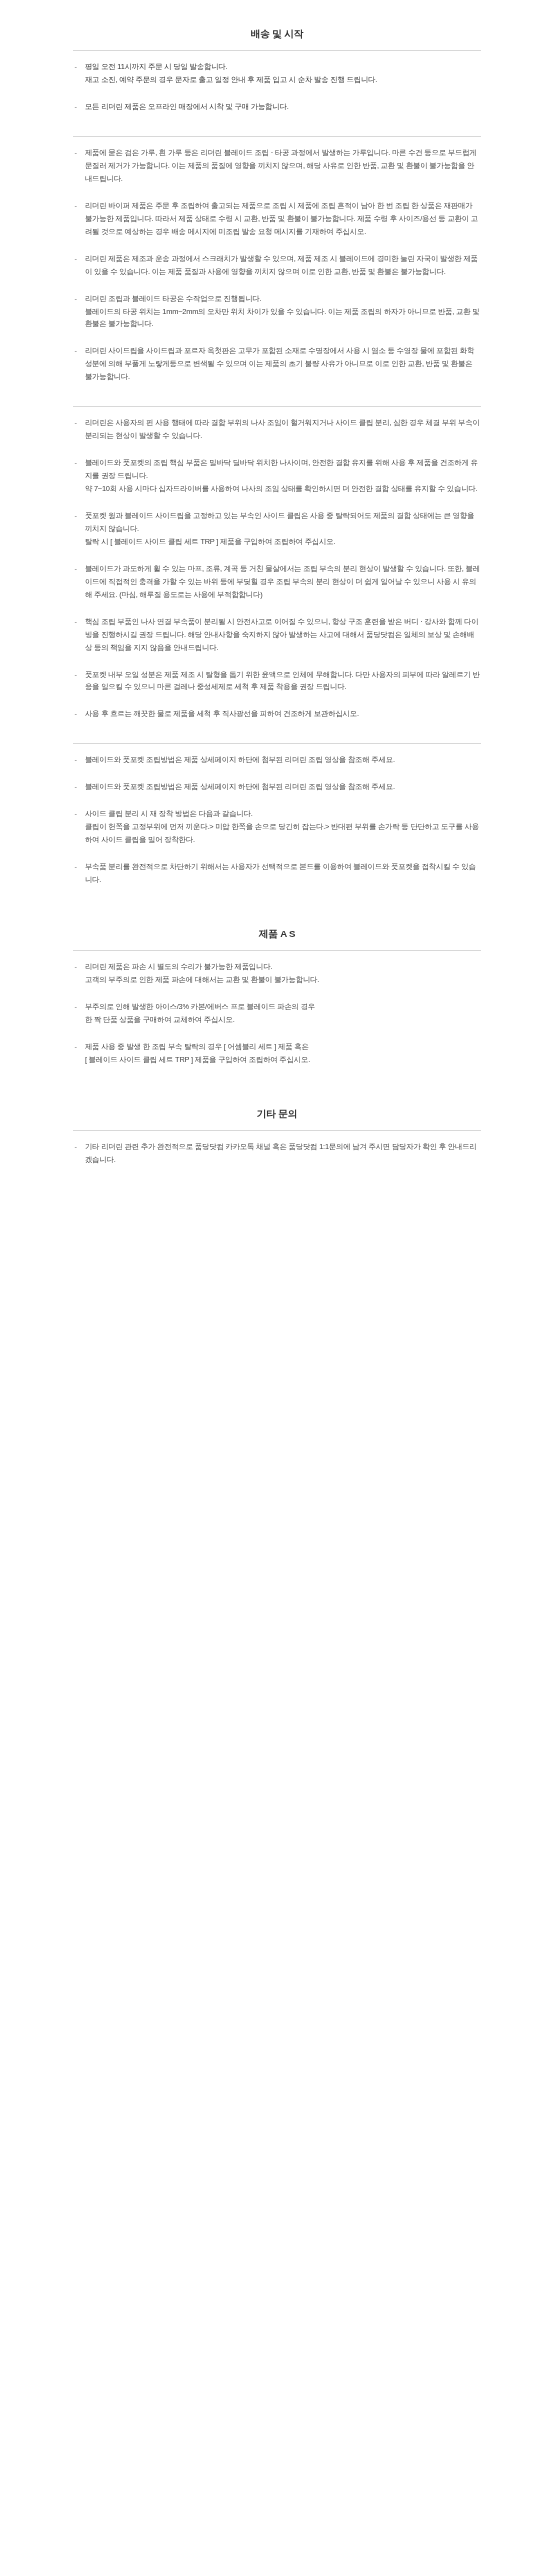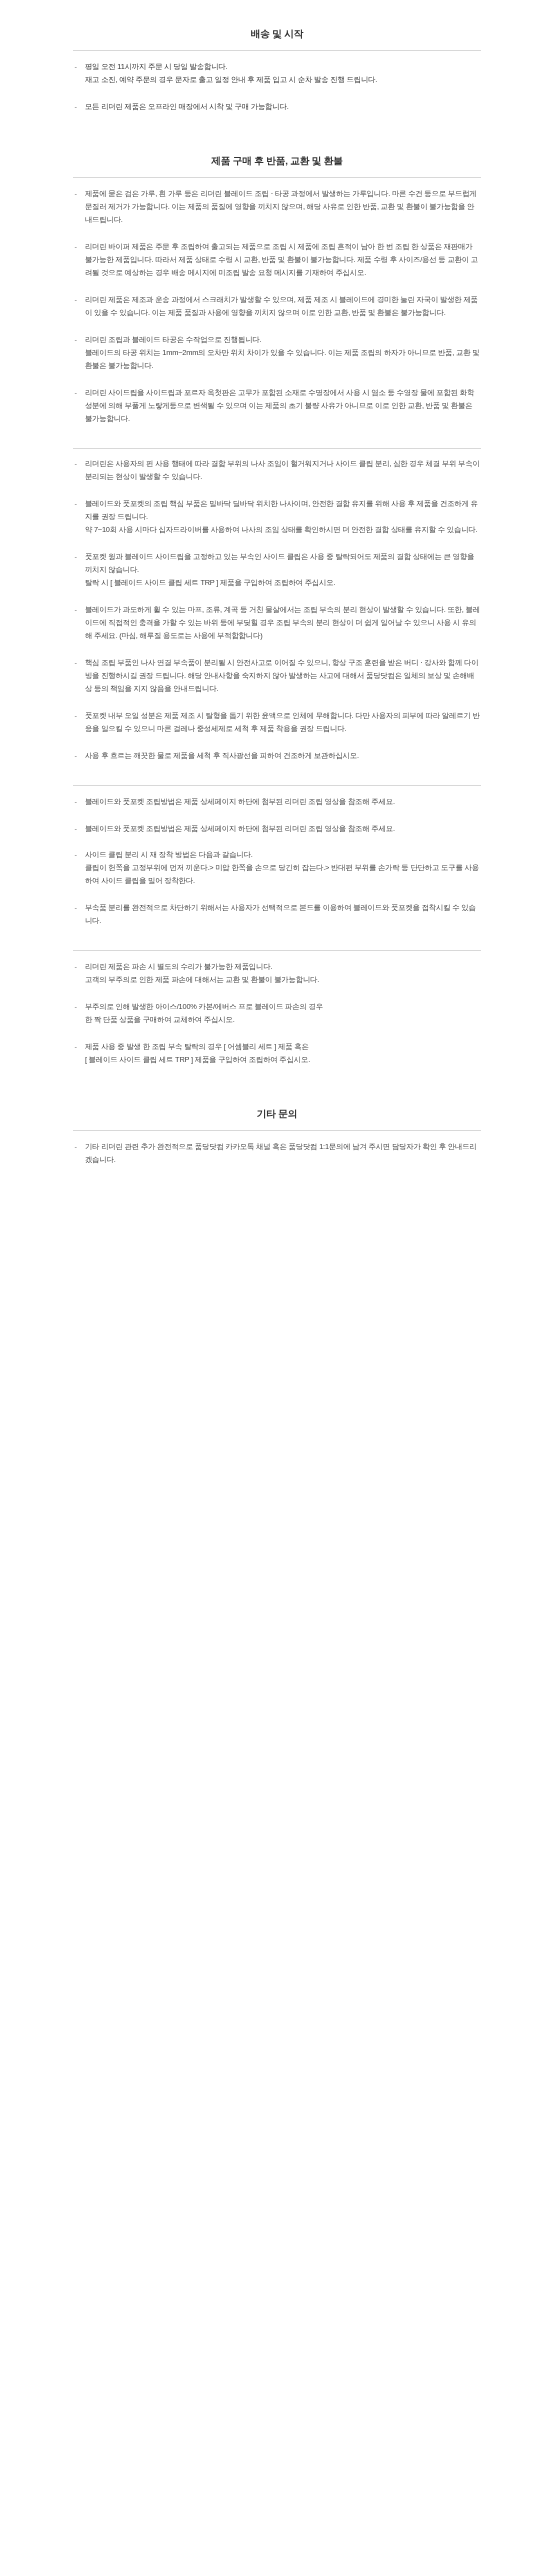--- a/index.html
+++ b/index.html
@@ -92,21 +92,20 @@
 재고 소진, 예약 주문의 경우 문자로 출고 일정 안내 후 제품 입고 시 순차 발송 진행 드립니다.</span>
           </li>
           <li class="block-item bold">
             <span class="dash">-</span>
             <span class="text">모든 리더린 제품은 오프라인 매장에서 시착 및 구매 가능합니다.</span>
           </li>
         </ul>
       </div>
       <div class="section-gap-lg"></div>
       <div class="section">
-        <h2 class="section-title">제품 구매 후 반품, 교환 및 환불</h2>
         <div class="divider" style="margin-left: 0px; margin-right: 0px;"></div>
         <ul class="block-list">
           <li class="block-item">
             <span class="dash">-</span>
             <span class="text">제품에 묻은 검은 가루, 흰 가루 등은 리더린 블레이드 조립 · 타공 과정에서 발생하는 가루입니다. 마른 수건 등으로 부드럽게 문질러 제거가 가능합니다. 이는 제품의 품질에 영향을 끼치지 않으며, 해당 사유로 인한 반품, 교환 및 환불이 불가능함을 안내드립니다.</span>
           </li>
           <li class="block-item">
             <span class="dash">-</span>
             <span class="text">리더린 바이퍼 제품은 주문 후 조립하여 출고되는 제품으로 조립 시 제품에 조립 흔적이 남아 한 번 조립 한 상품은 재판매가 불가능한 제품입니다. 따라서 제품 상태로 수령 시 교환, 반품 및 환불이 불가능합니다. 제품 수령 후 사이즈/용선 등 교환이 고려될 것으로 예상하는 경우 배송 메시지에 미조립 발송 요청 메시지를 기재하여 주십시오.</span>
           </li>
@@ -179,30 +178,31 @@
 클립이 헌쪽을 고정부위에 먼저 끼운다.&gt; 미압 한쪽을 손으로 당긴히 잡는다.&gt; 반대편 부위를 손가락 등 단단하고 도구를 사용하여 사이드 클립을 밀어 장착한다.</span>
           </li>
           <li class="block-item">
             <span class="dash">-</span>
             <span class="text">부속품 분리를 완전적으로 차단하기 위해서는 사용자가 선택적으로 본드를 이용하여 블레이드와 풋포켓을 접착시킬 수 있습니다.</span>
           </li>
         </ul>
       </div>
       <div class="section-gap-lg"></div>
       <div class="section">
+        <h2 class="section-title">제품 A S</h2>
         <div class="divider" style="margin-left: 0px; margin-right: 0px;"></div>
         <ul class="block-list">
           <li class="block-item">
             <span class="dash">-</span>
             <span class="text">리더린 제품은 파손 시 별도의 수리가 불가능한 제품입니다.
 고객의 부주의로 인한 제품 파손에 대해서는 교환 및 환불이 불가능합니다.</span>
           </li>
           <li class="block-item">
             <span class="dash">-</span>
-            <span class="text">부주의로 인해 발생한 아이스/100% 카본/에버스 프로 블레이드 파손의 경우
+            <span class="text">부주의로 인해 발생한 아이스/3% 카본/에버스 프로 블레이드 파손의 경우
 한 짝 단품 상품을 구매하여 교체하여 주십시오.</span>
           </li>
           <li class="block-item">
             <span class="dash">-</span>
             <span class="text">제품 사용 중 발생 한 조립 부속 탈락의 경우 [ 어셈블리 세트 ] 제품 혹은
 [ 블레이드 사이드 클립 세트 TRP ] 제품을 구입하여 조립하여 주십시오.</span>
           </li>
         </ul>
       </div>
       <div class="section-gap-lg"></div>

